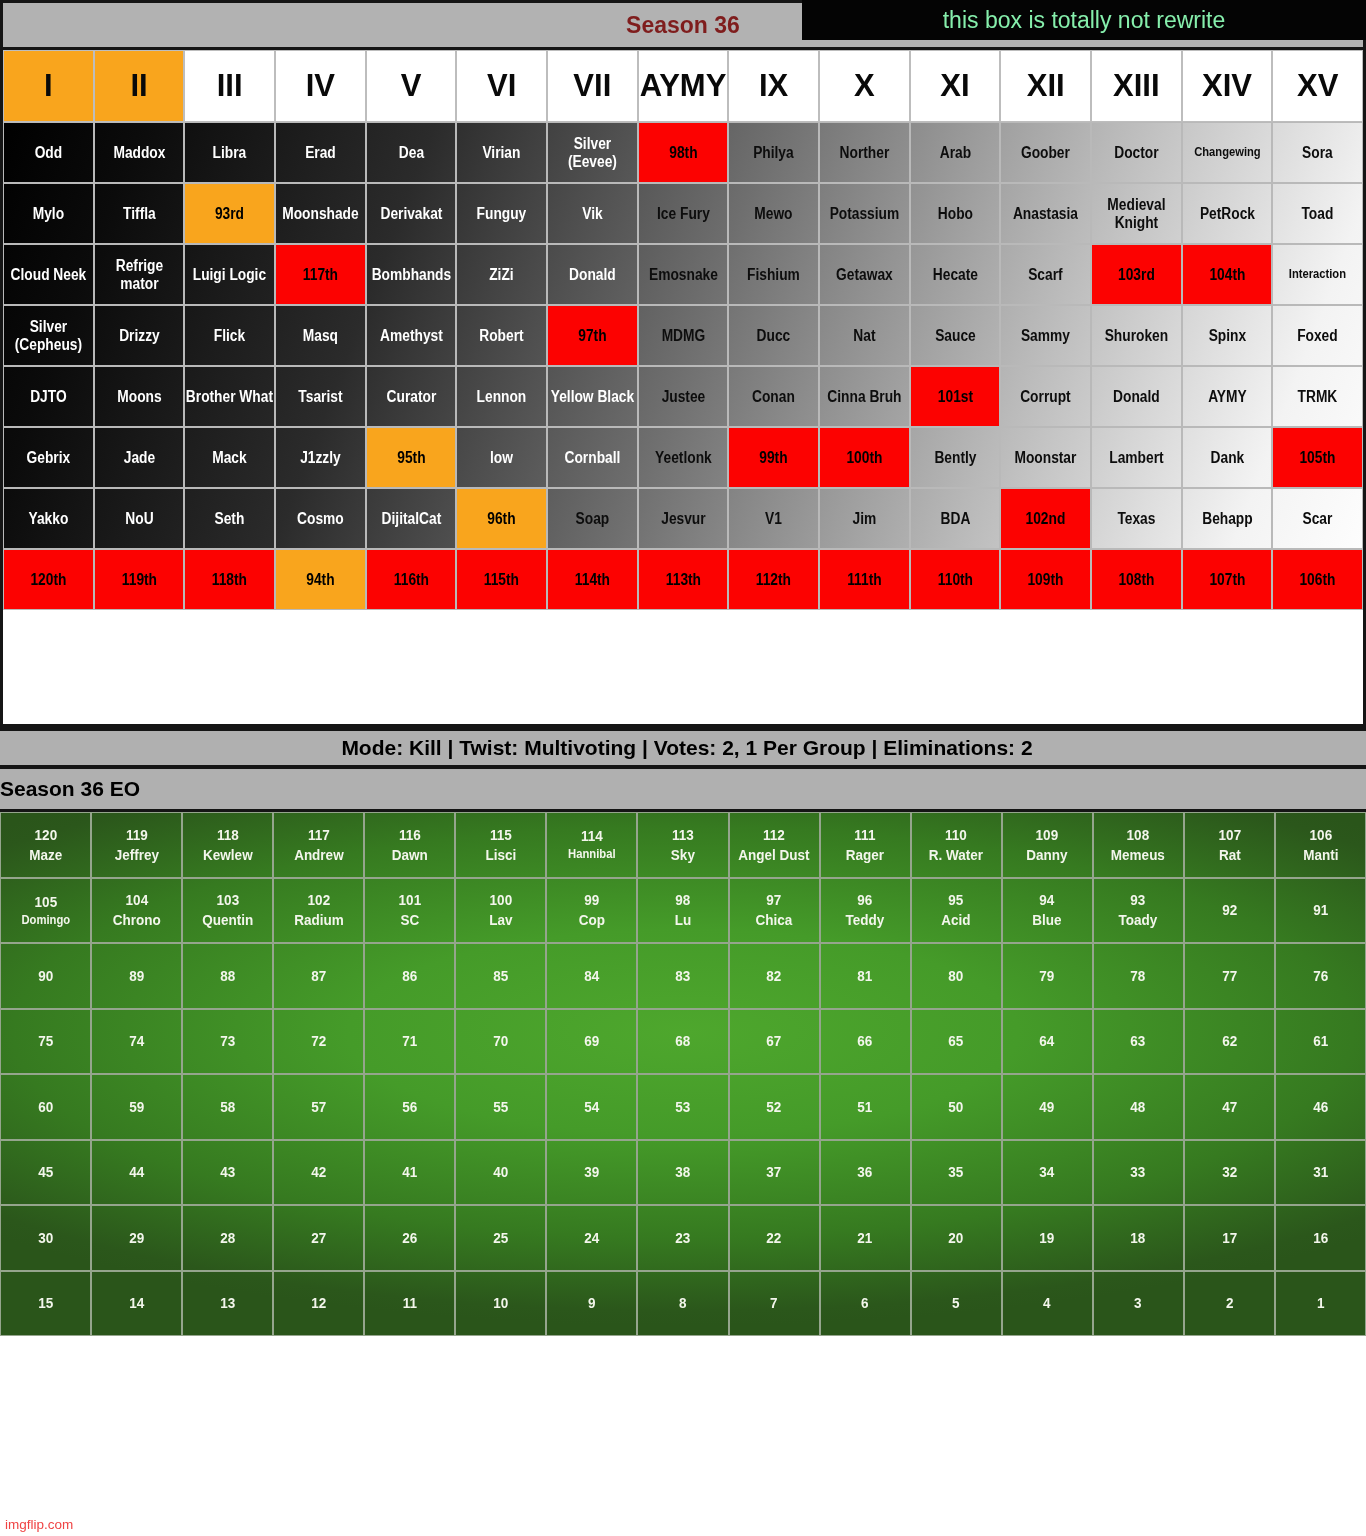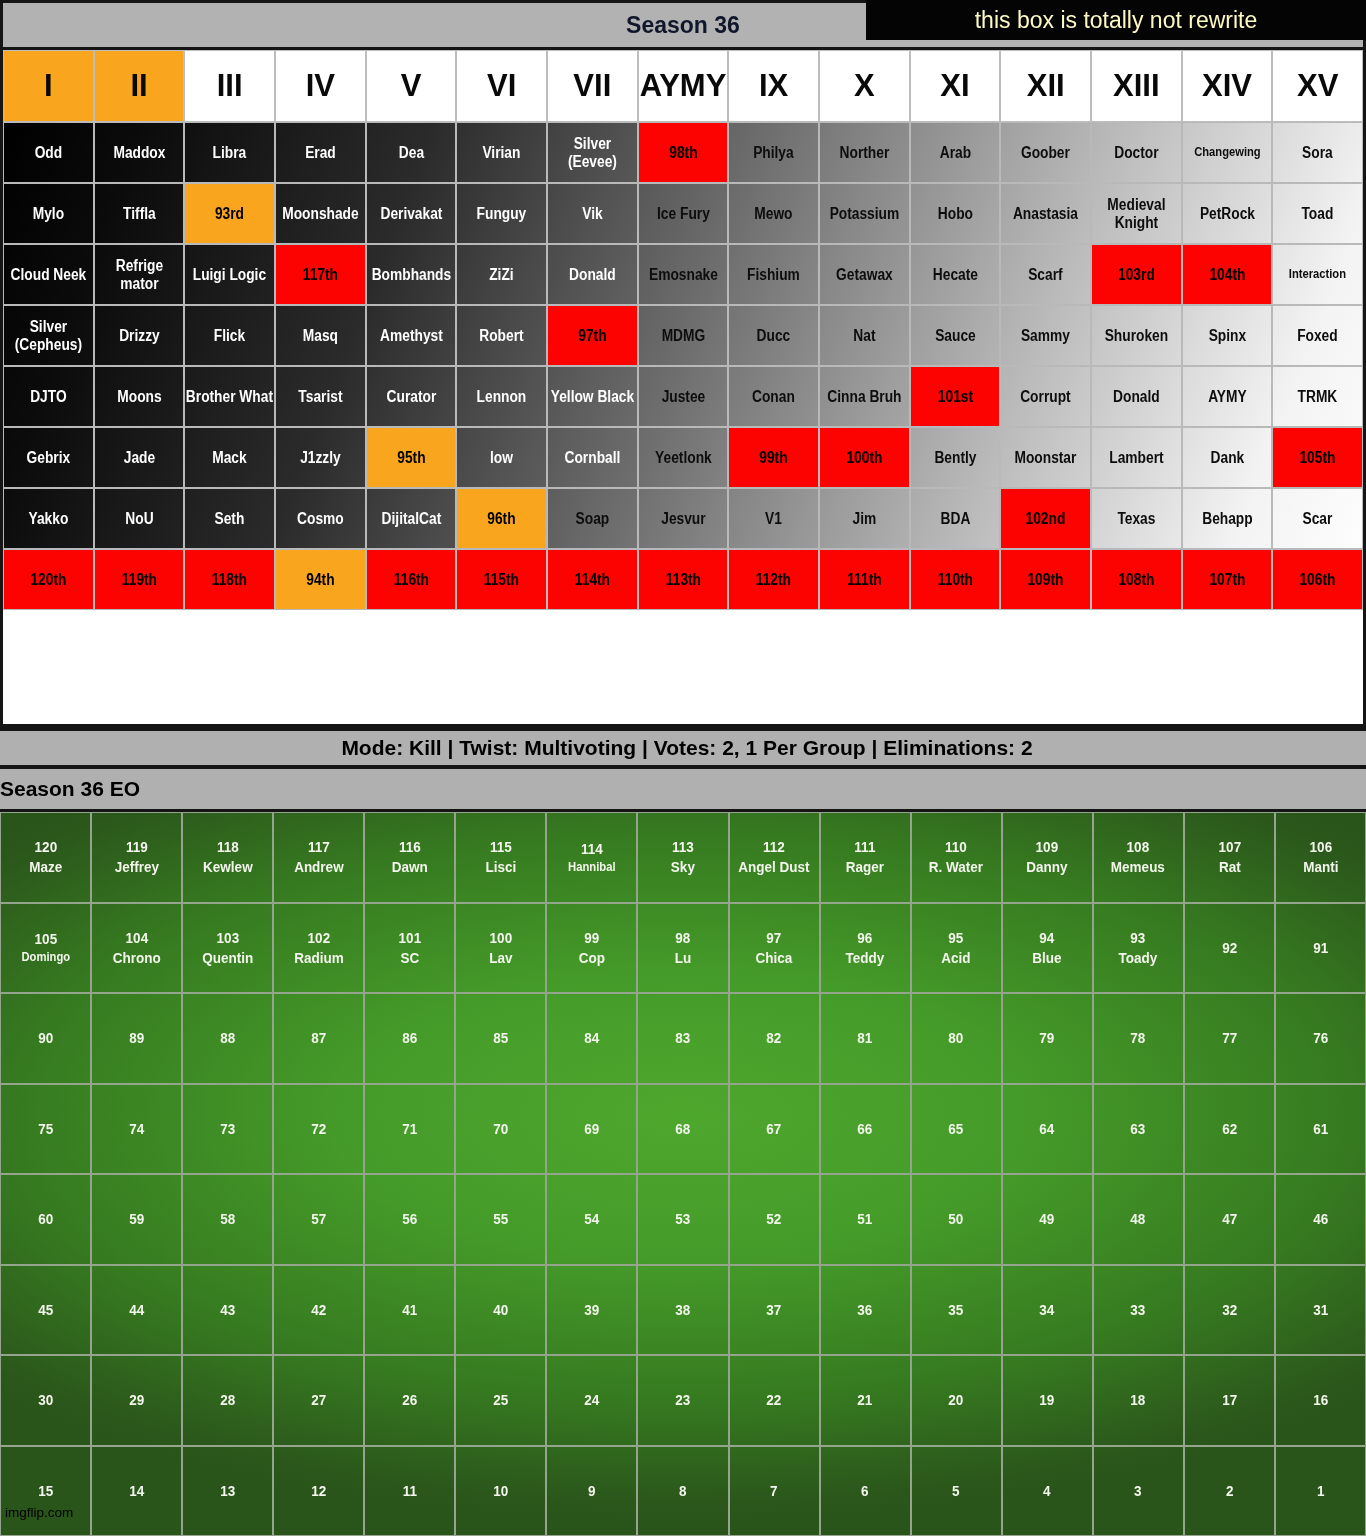--- a/index.html
+++ b/index.html
@@ -9,26 +9,26 @@
     -webkit-font-smoothing:antialiased;
   }
   
   .top-table{
     position:relative;width:1366px;height:727px;box-sizing:border-box;
     border:3px solid #151515;background:#fff;
   }
   .title-bar{
     height:44px;background:#b2b2b2;border-bottom:3px solid #151515;
     display:flex;align-items:center;justify-content:center;
-    font-size:23px;font-weight:700;color:#0f172a;
+    font-size:23px;font-weight:700;color:#7f1d1d;
   }
   .note-box{
-    position:absolute;top:-3px;right:-3px;width:500px;height:40px;background:#040404;
+    position:absolute;top:-3px;right:-3px;width:564px;height:40px;background:#040404;
     display:flex;align-items:center;justify-content:center;
-    color:#fef9c3;font-size:23px;font-weight:400;z-index:4;
+    color:#86efac;font-size:23px;font-weight:400;z-index:4;
   }
   .roman-row{
     height:72px;display:grid;grid-template-columns:repeat(15,1fr);background:#fff;
   }
   .rcell{
     border:1px solid #bdbdbd;display:flex;align-items:center;justify-content:center;
     font-size:31px;font-weight:700;color:#090909;background:#fff;
   }
   .rcell.hi{background:#F9A51D;}
   .main-grid{
@@ -51,33 +51,33 @@
     display:flex;align-items:center;justify-content:center;
     font-size:21px;font-weight:700;color:#000;padding-left:8px;
   }
   .eo-header{
     height:40px;background:#b0b0b0;border-bottom:3px solid #151515;
     display:flex;align-items:center;
     font-size:21px;font-weight:700;color:#000;
   }
   
   .eo-grid{
-    height:724px;display:grid;grid-template-columns:repeat(15,1fr);grid-template-rows:repeat(8,1fr);
+    height:524px;display:grid;grid-template-columns:repeat(15,1fr);grid-template-rows:repeat(8,1fr);
     background:radial-gradient(ellipse 70% 56% at 50% 42%, #4EA72D 0%, #459B29 35%, #367A20 70%, #2B571B 95%, #2A551A 100%);
   }
   .ecell{
     border:1px solid #95a58d;display:flex;align-items:center;justify-content:center;
     overflow:hidden;color:#f3f6ec;font-weight:700;font-size:15px;
   }
   .ecell span{flex:none;width:112%;text-align:center;transform:scaleX(0.9);line-height:1.35;}
   .ecell.sm .nm{font-size:12.5px;}
   
   .watermark{
-    position:absolute;left:5px;bottom:16px;z-index:5;
-    color:#000000;font-size:13.5px;font-weight:400;
+    position:absolute;left:5px;bottom:4px;z-index:5;
+    color:#ef4444;font-size:13.5px;font-weight:400;
   }
 </style>
 </head>
 <body>
 
 <div class="top-table">
   <div class="title-bar">
     <span>Season 36</span>
   </div>
   <div class="note-box">

